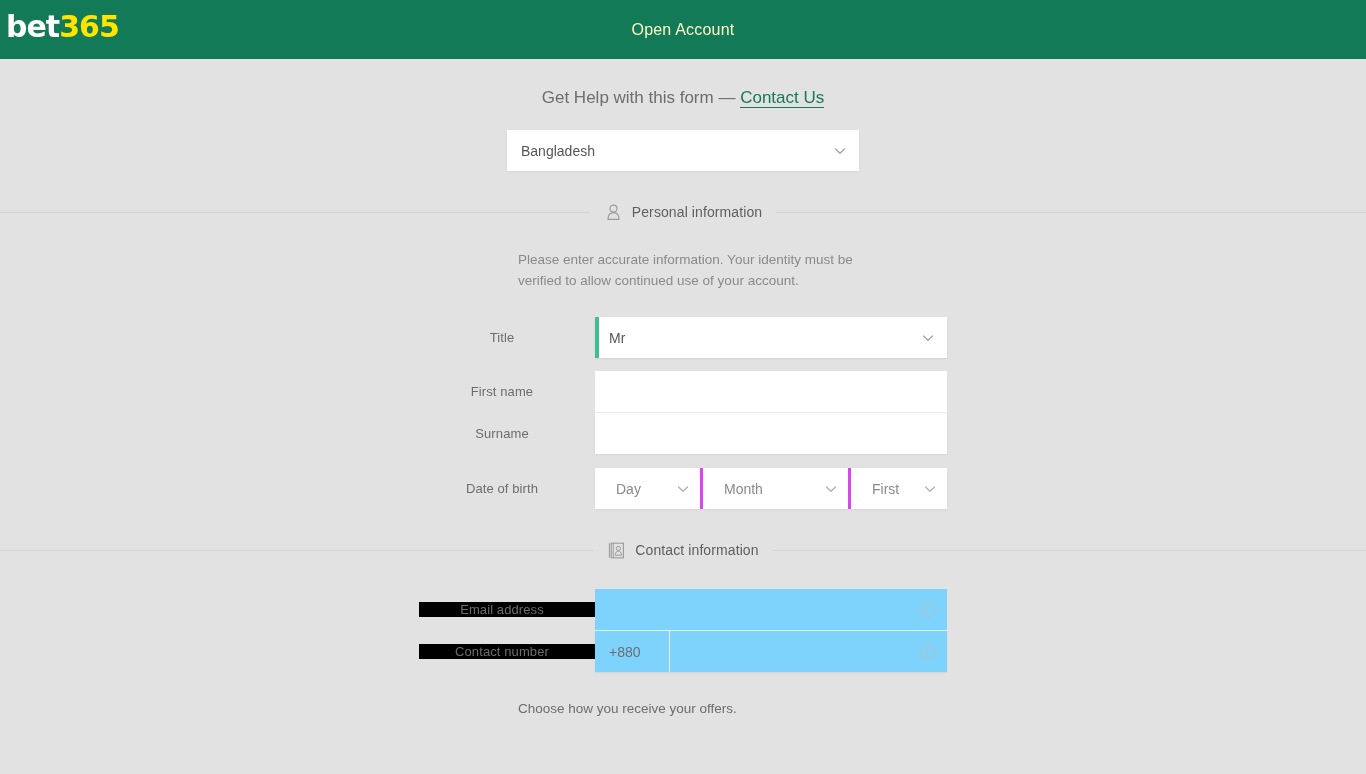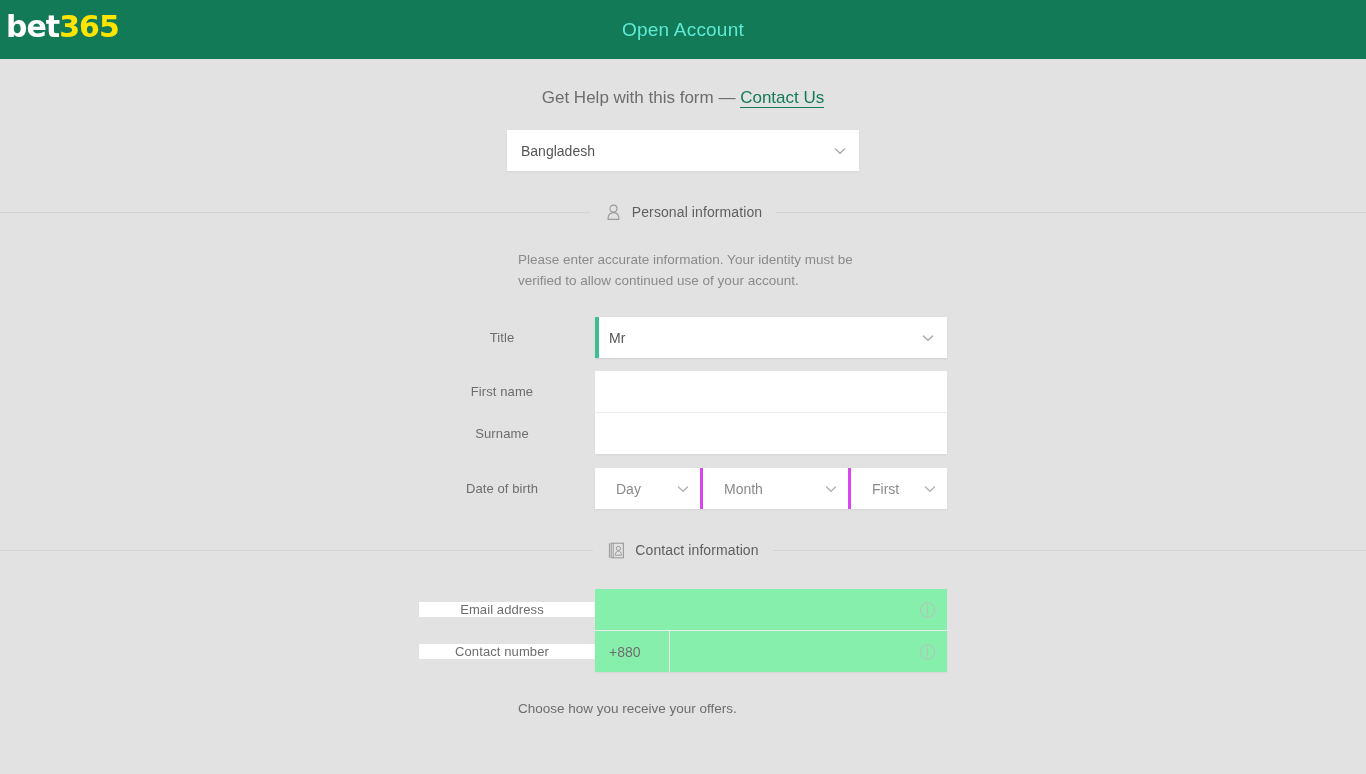--- a/index.html
+++ b/index.html
@@ -19,21 +19,21 @@
   }
   .logo {
     position: absolute; left: 6px; top: 10px;
     font-size: 30px; font-weight: 800; letter-spacing: -1px;
     font-family: "DejaVu Sans", sans-serif;
     line-height: 34px;
   }
   .logo .bet { color: #ffffff; }
   .logo .n365 { color: #ffe400; }
   .header-title {
-    color: #5eead4; font-size: 19px; font-weight: 400;
+    color: #fef9c3; font-size: 16px; font-weight: 400;
     letter-spacing: .2px;
   }
 
   
   .page { width: 1366px; background: #e2e2e2; }
 
   .help-row {
     text-align: center;
     padding-top: 29px;
     font-size: 17px;
@@ -156,25 +156,25 @@
   .dob-month { width: 148px; }
   .dob-year { width: 99px; }
   .dob-cell .chev {
     position: absolute; right: 9px; top: 50%;
     transform: translateY(-50%); width: 16px; height: 16px;
   }
 
   
   .contact-group {
     width: 352px;
-    background: #86efac;
+    background: #7dd3fc;
     box-shadow: 0 1px 2px rgba(0,0,0,.06);
   }
   .contact-row { display: flex; align-items: center; }
-  .contact-row .lbl { background: #ffffff; }
+  .contact-row .lbl { background: #000000; }
   .info-field {
     position: relative;
     width: 352px; height: 41px;
     display: flex; align-items: center;
   }
   .info-field .txt {
     flex: 1; padding-left: 14px; font-size: 14px; color: #555;
   }
   .cc-prefix {
     width: 75px; height: 41px;

